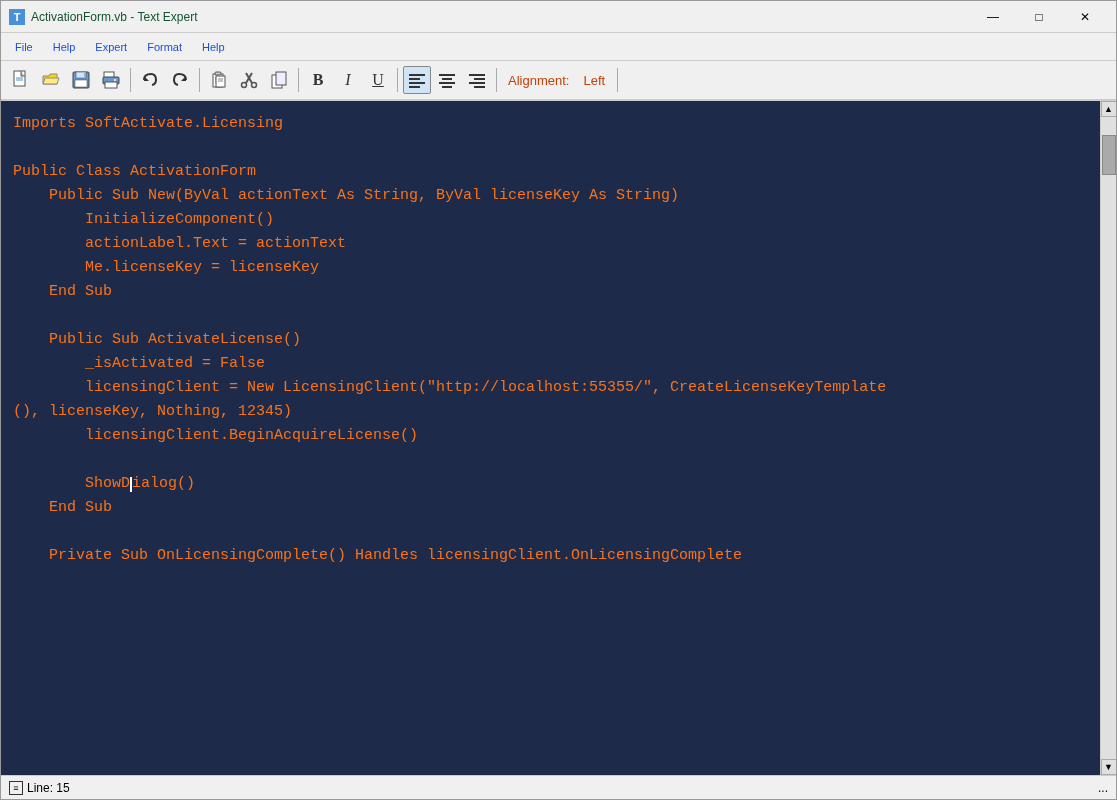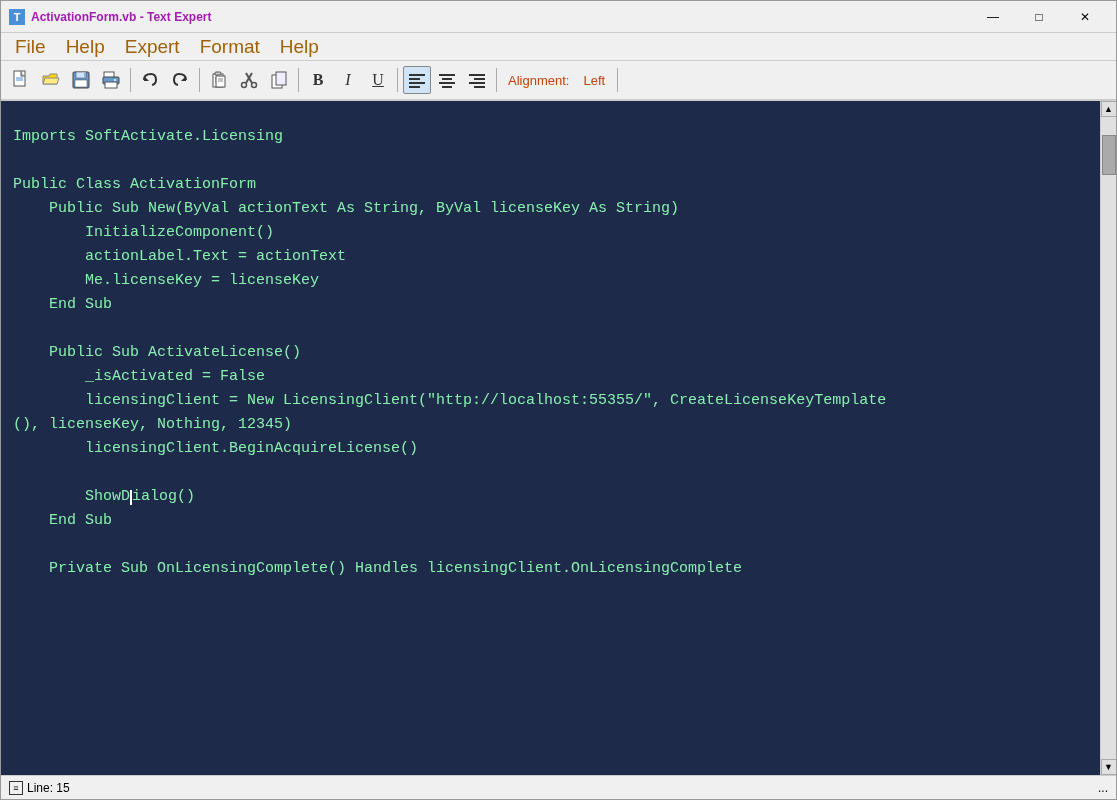--- a/index.html
+++ b/index.html
@@ -40,22 +40,22 @@
       display: flex;
       align-items: center;
       justify-content: center;
       font-size: 10px;
       color: white;
       flex-shrink: 0;
     }
     .title-bar-text {
       flex: 1;
       font-size: 12px;
-      color: #a21caf;
-      font-weight: bold;
+      color: #14532d;
+      font-weight: normal;
     }
     .title-bar-buttons {
       display: flex;
       gap: 0;
     }
     .title-btn {
       width: 46px;
       height: 32px;
       border: none;
       background: transparent;
@@ -71,23 +71,23 @@
       height: 28px;
       background: #f0f0f0;
       display: flex;
       align-items: center;
       padding: 0 4px;
       border-bottom: 1px solid #ccc;
       flex-shrink: 0;
     }
     .menu-item {
       padding: 4px 10px;
-      font-size: 19px;
+      font-size: 11px;
       cursor: pointer;
-      color: #a16207;
+      color: #1d4ed8;
     }
     
     .toolbar {
       height: 40px;
       background: #f0f0f0;
       display: flex;
       align-items: center;
       padding: 0 6px;
       border-bottom: 2px solid #ccc;
       gap: 2px;
@@ -125,22 +125,22 @@
     
     .editor-area {
       flex: 1;
       background: #1e2a4a;
       overflow: hidden;
       position: relative;
       display: flex;
     }
     .code-content {
       flex: 1;
-      padding: 24px 12px;
-      color: #86efac;
+      padding: 11px 12px;
+      color: #f97316;
       font-family: 'Courier New', Consolas, monospace;
       font-size: 15px;
       line-height: 1.6;
       white-space: pre;
       overflow: hidden;
     }
     .scrollbar-v {
       width: 16px;
       background: #e0e0e0;
       border-left: 1px solid #ccc;

